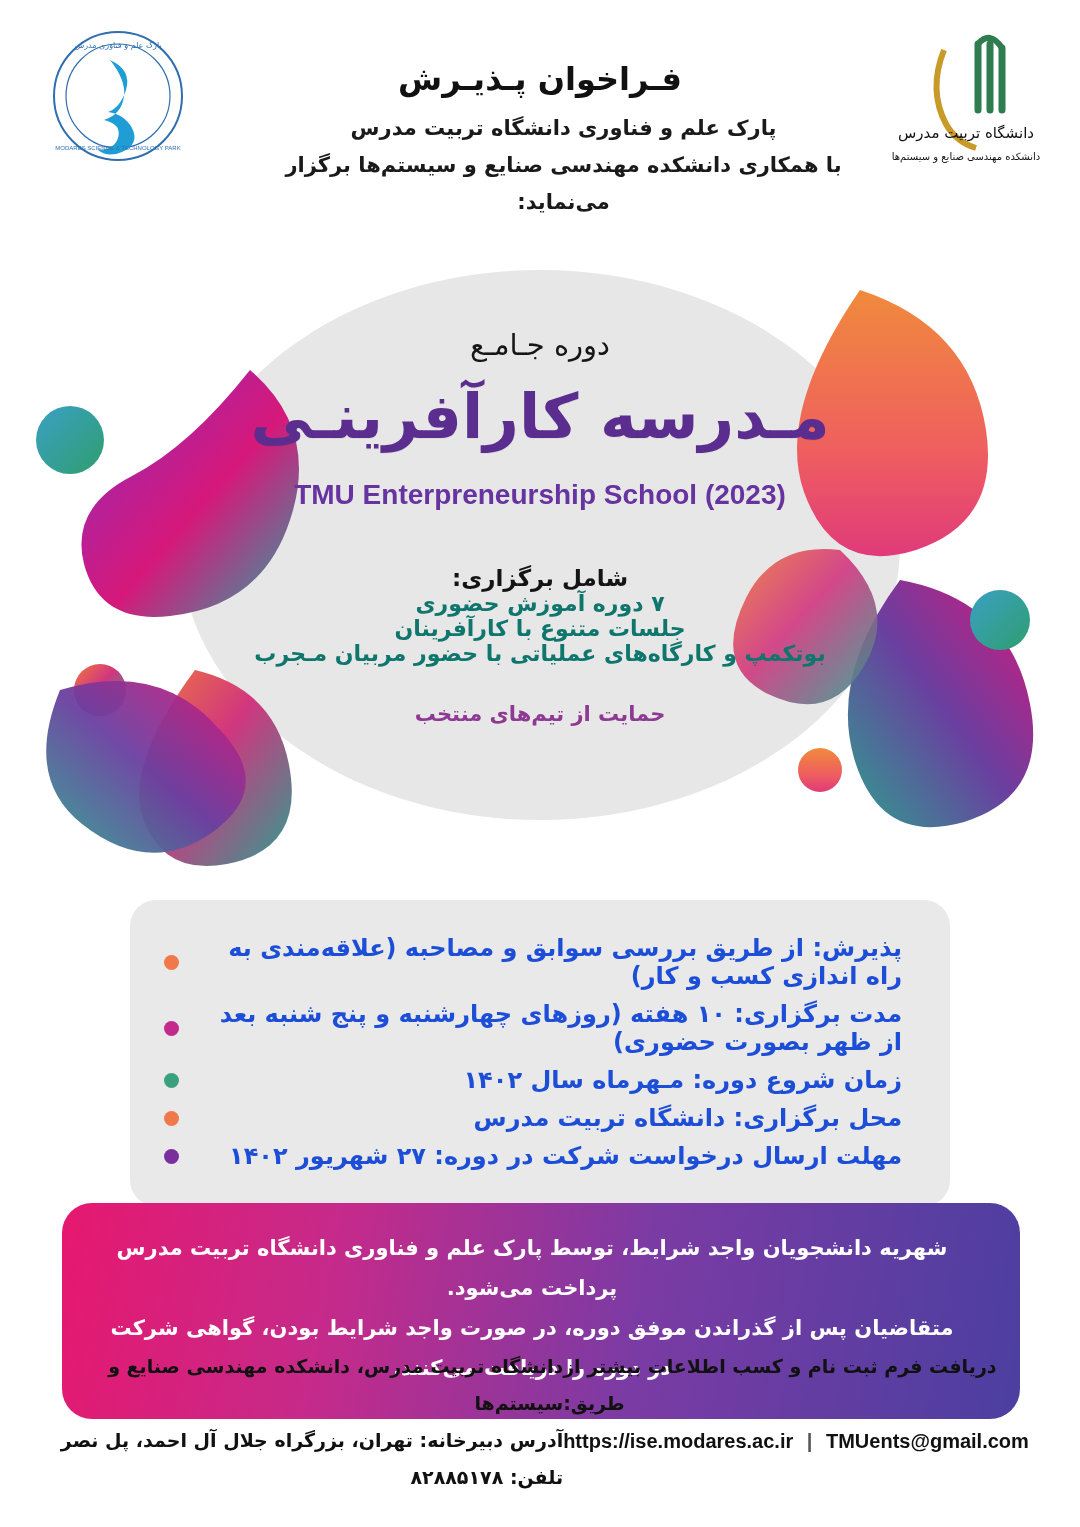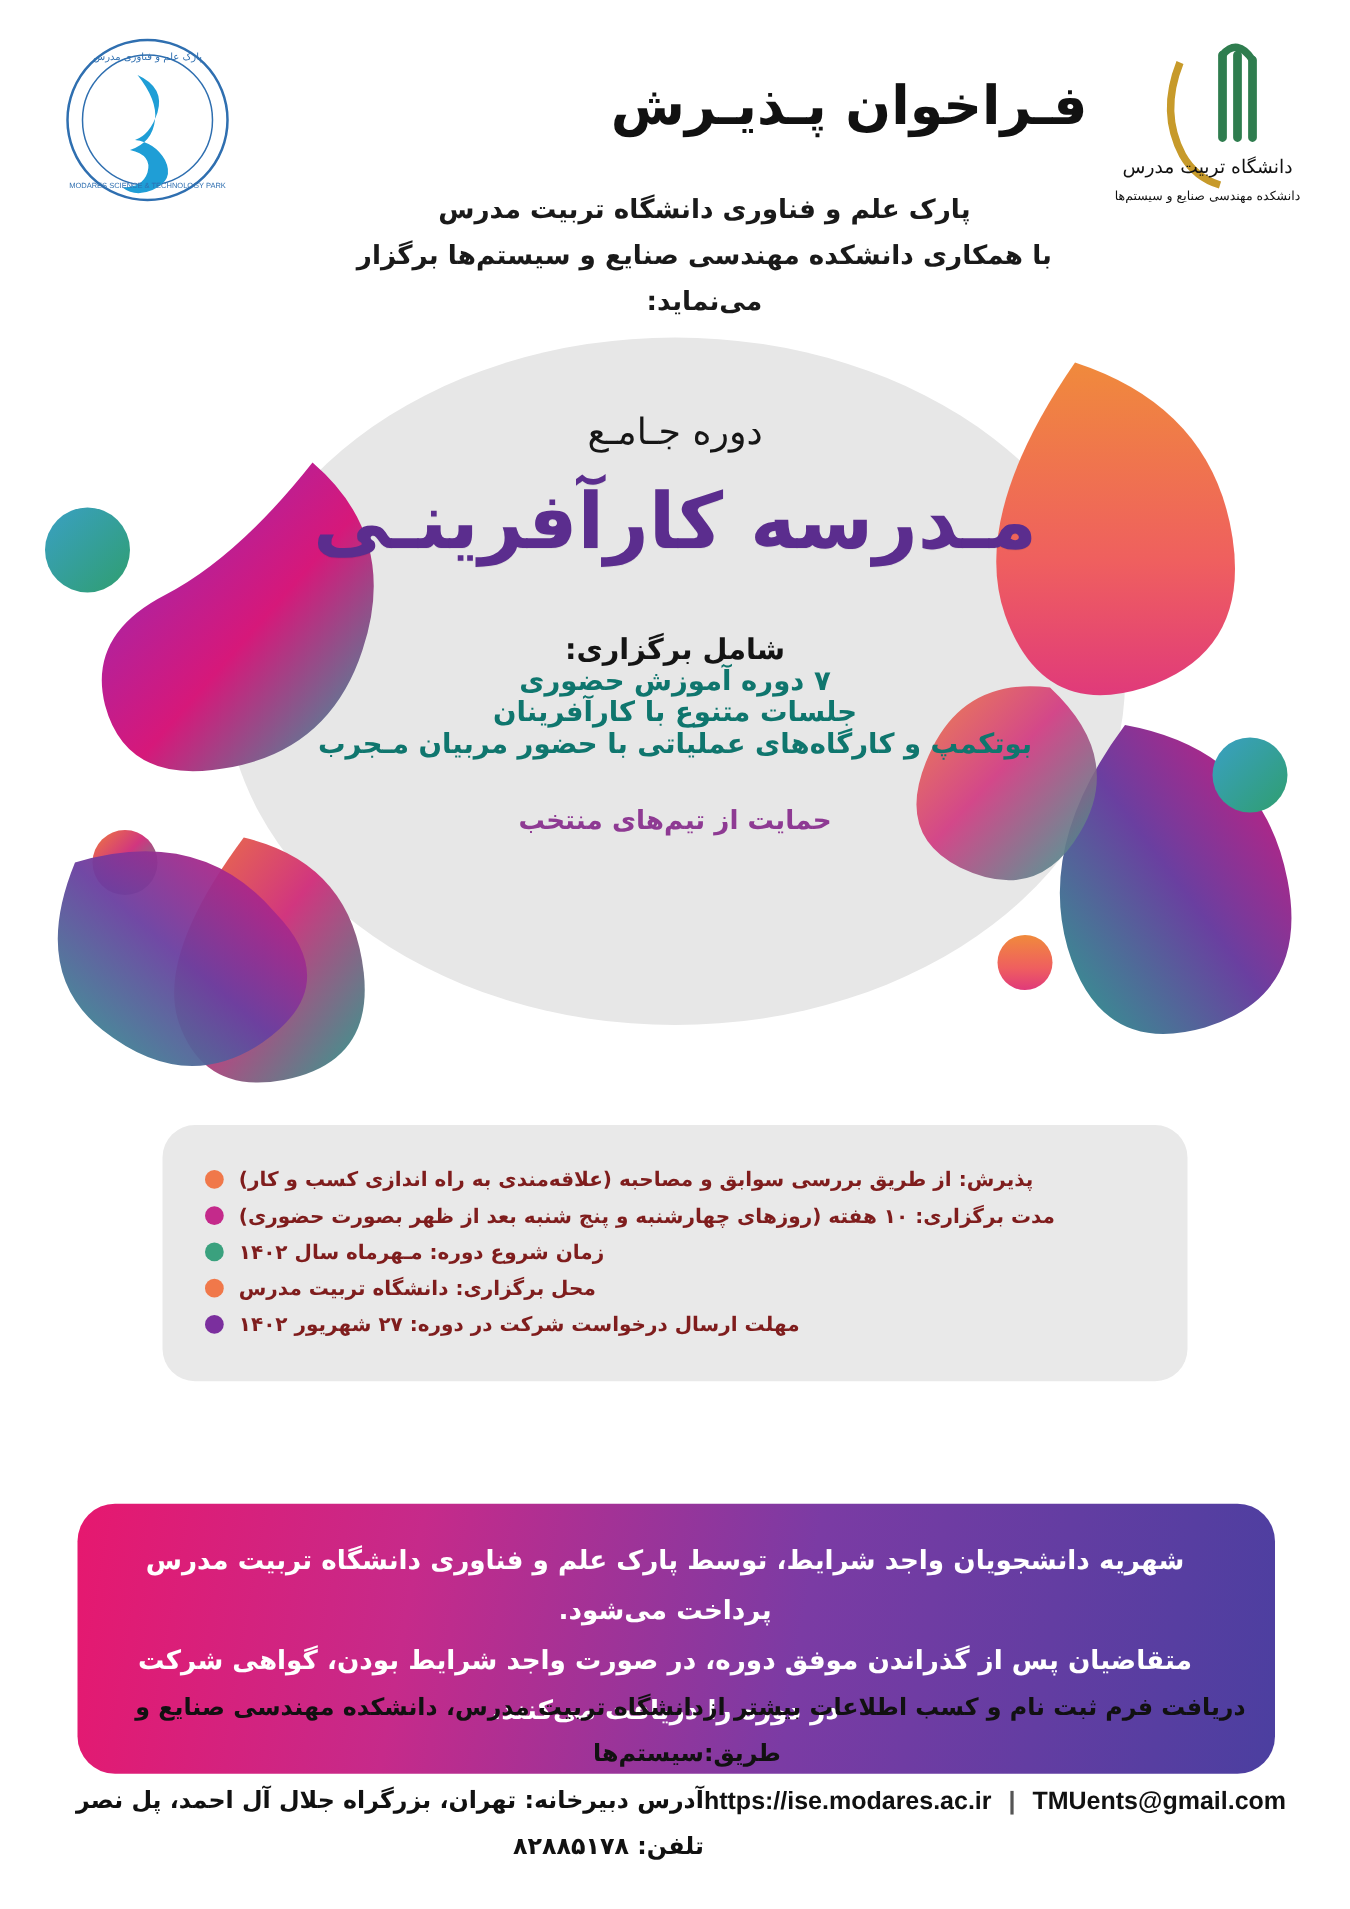--- a/index.html
+++ b/index.html
@@ -22,24 +22,23 @@
   }
   .logo-right {
     position: absolute; top: 22px; right: 34px;
     width: 160px; height: 160px;
   }
   .header-text {
     position: absolute; top: 60px; left: 210px; right: 210px;
     text-align: center;
   }
   .title-main {
-    font-size: 43px; font-weight: bold; color: #111111;
+    font-size: 32px; font-weight: bold; color: #111111;
     letter-spacing: 2px;
-    margin-bottom: 39px;
-    text-align: right;
+    margin-bottom: 12px;
   }
   .header-line {
     font-size: 21px; color: #1a1a1a; line-height: 1.75;
     font-weight: 600;
     margin-left: 47px;
   }
 
   
   .hero {
     position: absolute; top: 250px; left: 0; width: 1080px; height: 640px;
@@ -87,22 +86,22 @@
   .detail-row {
     display: flex; flex-direction: row-reverse; align-items: center;
     justify-content: flex-start;
     margin: 10px 0;
   }
   .bullet {
     width: 15px; height: 15px; border-radius: 50%;
     margin-left: 0; margin-right: 12px; flex: none;
   }
   .detail-text {
-    font-size: 16px; color: #7f1d1d; font-weight: 600;
-    flex: 1; text-align: left; padding-right: 14px;
+    font-size: 24px; color: #1d4ed8; font-weight: 600;
+    flex: 1; text-align: right; padding-right: 14px;
   }
   .detail-text b { font-weight: bold; }
 
   
   .banner {
     position: absolute; top: 1203px; left: 62px; width: 958px;
     background: linear-gradient(100deg, #e6186f 0%, #c62a8a 28%, #7b3ba4 60%, #4b3fa0 100%);
     border-radius: 30px;
     padding: 26px 58px 30px 40px;
     color: #ffffff; text-align: center;
@@ -193,20 +192,21 @@
       <path d="M860 40 q110 36 126 140 q14 92 -70 120 q-82 26 -112 -58 q-28 -80 56 -202 z" fill="url(#gOrange)"></path>
       <path d="M900 330 q110 20 130 124 q18 92 -66 118 q-84 24 -110 -64 q-24 -84 46 -178 z" fill="url(#gTeal)"></path>
       <path d="M840 300 q60 56 24 116 q-34 58 -96 28 q-56 -28 -22 -96 q28 -56 94 -48 z" fill="url(#gGreen)" opacity=".9"></path>
       <circle cx="1000" cy="370" r="30" fill="url(#gSmall)"></circle>
       <circle cx="820" cy="520" r="22" fill="url(#gOrange)"></circle>
     </svg>
 
     <div class="hero-content">
       <div class="course-kicker">دوره جـامـع</div>
       <div class="course-title">مـدرسه کارآفرینـی</div>
+      <div class="course-en">TMU Enterpreneurship School (2023)</div>
       <div class="includes-head">شامل برگزاری:</div>
       <div class="includes-item">۷ دوره آموزش حضوری</div>
       <div class="includes-item">جلسات متنوع با کارآفرینان</div>
       <div class="includes-item">بوتکمپ و کارگاه‌های عملیاتی با حضور مربیان مـجرب</div>
       <div class="support-line">حمایت از تیم‌های منتخب</div>
     </div>
   </div>
 
   <div class="details">
 

